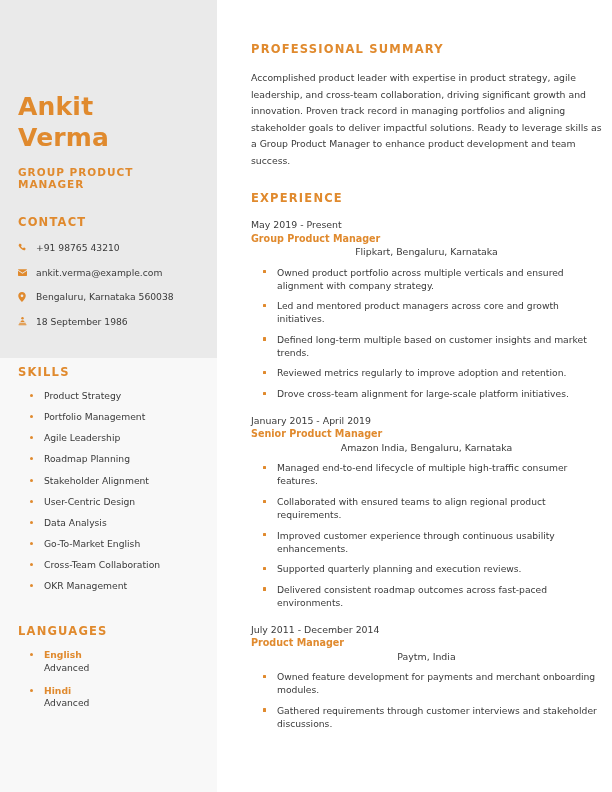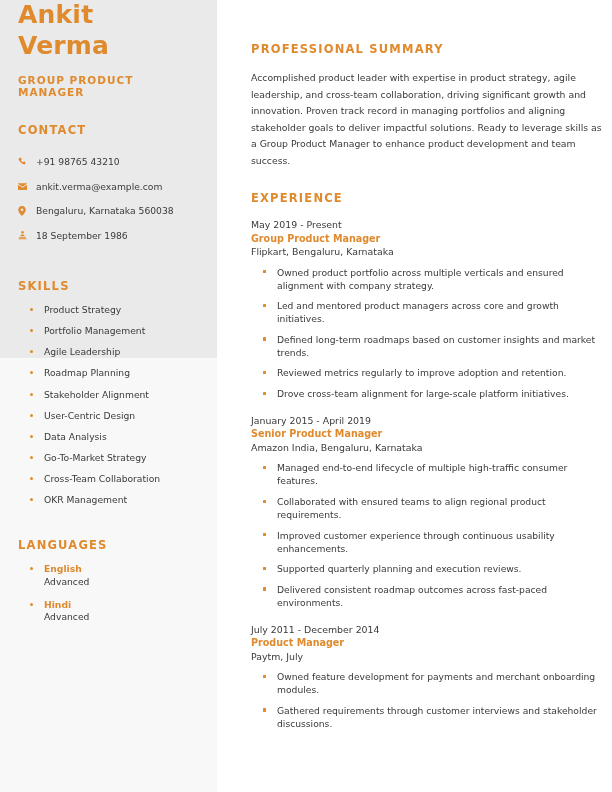--- a/index.html
+++ b/index.html
@@ -39,20 +39,21 @@
     height: 358px;
     background: #eaeaea;
   }
   .sidebar-inner {
     position: relative;
     z-index: 2;
     padding: 0 18px;
   }
 
   .name-block {
+    padding-top: 92px;
   }
   .name-line {
     font-size: 25px;
     font-weight: bold;
     color: #e08a2e;
     line-height: 1.22;
     letter-spacing: 0.2px;
   }
   .job-title {
     margin-top: 13px;
@@ -65,21 +66,21 @@
 
   .side-heading {
     font-size: 11.5px;
     font-weight: bold;
     color: #e08a2e;
     letter-spacing: 1.2px;
     text-transform: uppercase;
   }
 
   .contact-section { margin-top: 25px; }
-  .contact-list { margin-top: 19px; }
+  .contact-list { margin-top: 13px; }
   .contact-row {
     display: flex;
     align-items: flex-start;
     margin-bottom: 13px;
   }
   .contact-icon {
     width: 16px;
     flex: 0 0 16px;
     color: #e08a2e;
     display: flex;
@@ -182,20 +183,21 @@
   .exp-role {
     font-size: 9.6px;
     font-weight: bold;
     color: #e08a2e;
     line-height: 1.42;
   }
   .exp-company {
     font-size: 9.4px;
     color: #3a3a3a;
     line-height: 1.42;
+    text-align: center;
   }
   .exp-ul {
     list-style: none;
     margin: 7px 0 0 0;
     padding: 0;
   }
   .exp-li {
     position: relative;
     padding-left: 26px;
     font-size: 9.2px;
@@ -280,21 +282,21 @@
       <section class="skills-section">
         <div class="side-heading">SKILLS</div>
         <ul class="side-ul">
           <li class="side-li">Product Strategy</li>
           <li class="side-li">Portfolio Management</li>
           <li class="side-li">Agile Leadership</li>
           <li class="side-li">Roadmap Planning</li>
           <li class="side-li">Stakeholder Alignment</li>
           <li class="side-li">User-Centric Design</li>
           <li class="side-li">Data Analysis</li>
-          <li class="side-li">Go-To-Market Strategy</li>
+          <li class="side-li">Go-To-Market English</li>
           <li class="side-li">Cross-Team Collaboration</li>
           <li class="side-li">OKR Management</li>
         </ul>
       </section>
 
       <section class="lang-section">
         <div class="side-heading">LANGUAGES</div>
         <ul class="side-ul">
           <li class="lang-li">
             <div class="lang-name">English</div>
@@ -321,21 +323,21 @@
       <div class="main-section-title">EXPERIENCE</div>
       <div class="exp-list">
 
         <div class="exp-item">
           <div class="exp-dates">May 2019 - Present</div>
           <div class="exp-role">Group Product Manager</div>
           <div class="exp-company">Flipkart, Bengaluru, Karnataka</div>
           <ul class="exp-ul">
             <li class="exp-li">Owned product portfolio across multiple verticals and ensured alignment with company strategy.</li>
             <li class="exp-li">Led and mentored product managers across core and growth initiatives.</li>
-            <li class="exp-li">Defined long-term roadmaps based on customer insights and market trends.</li>
+            <li class="exp-li">Defined long-term multiple based on customer insights and market trends.</li>
             <li class="exp-li">Reviewed metrics regularly to improve adoption and retention.</li>
             <li class="exp-li">Drove cross-team alignment for large-scale platform initiatives.</li>
           </ul>
         </div>
 
         <div class="exp-item">
           <div class="exp-dates">January 2015 - April 2019</div>
           <div class="exp-role">Senior Product Manager</div>
           <div class="exp-company">Amazon India, Bengaluru, Karnataka</div>
           <ul class="exp-ul">
@@ -343,21 +345,21 @@
             <li class="exp-li">Collaborated with ensured teams to align regional product requirements.</li>
             <li class="exp-li">Improved customer experience through continuous usability enhancements.</li>
             <li class="exp-li">Supported quarterly planning and execution reviews.</li>
             <li class="exp-li">Delivered consistent roadmap outcomes across fast-paced environments.</li>
           </ul>
         </div>
 
         <div class="exp-item">
           <div class="exp-dates">July 2011 - December 2014</div>
           <div class="exp-role">Product Manager</div>
-          <div class="exp-company">Paytm, July</div>
+          <div class="exp-company">Paytm, India</div>
           <ul class="exp-ul">
             <li class="exp-li">Owned feature development for payments and merchant onboarding modules.</li>
             <li class="exp-li">Gathered requirements through customer interviews and stakeholder discussions.</li>
           </ul>
         </div>
 
       </div>
     </section>
 
   </main>

